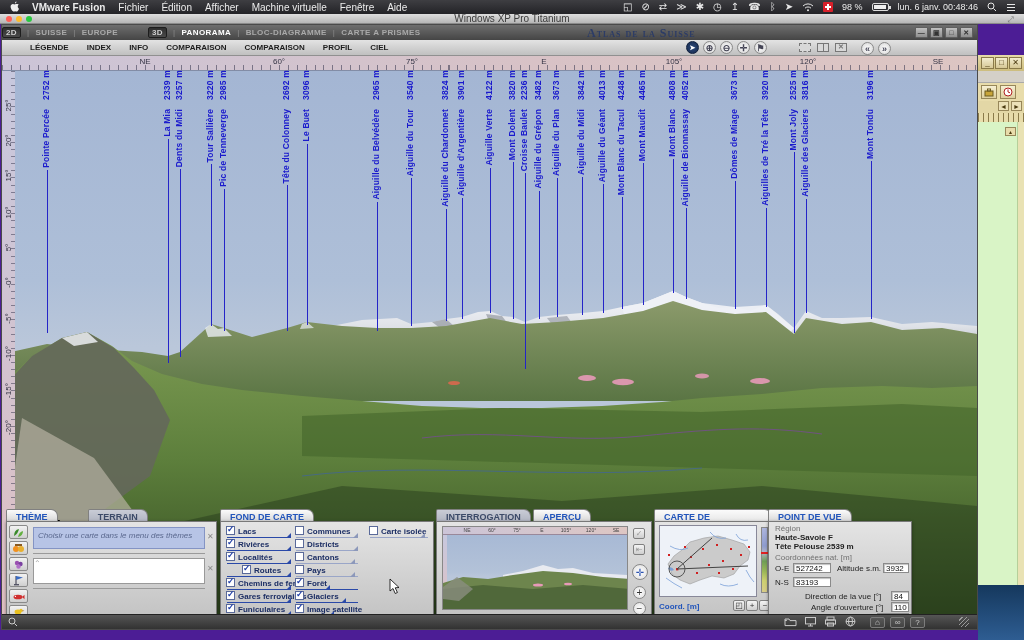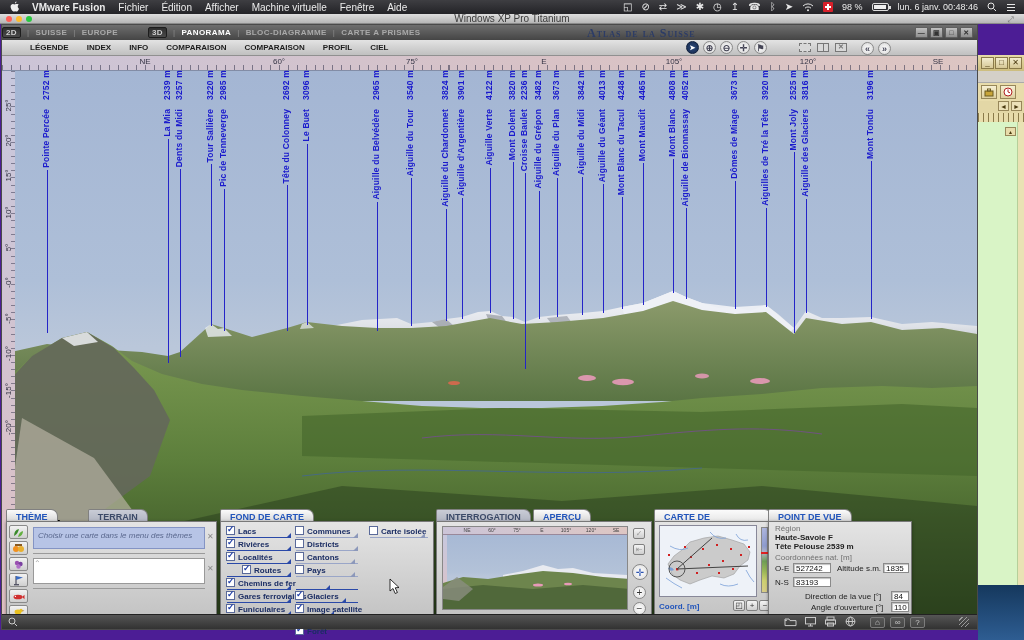--- a/index.html
+++ b/index.html
@@ -543,21 +543,21 @@
           <div style="position: absolute; left: 74px; top: 30px; white-space: nowrap;"><span class="cb"></span><span class="layer-lbl">Cantons</span></div>
           <div class="slider" style="position: absolute; left: 75px; top: 38px; width: 62px;">
             <div class="track" style="background: rgb(154, 166, 200);"></div>
             <div class="tri" style="left: 54px; border-bottom-color: rgb(140, 152, 186);"></div>
           </div>
           <div style="position: absolute; left: 74px; top: 43px; white-space: nowrap;"><span class="cb"></span><span class="layer-lbl">Pays</span></div>
           <div class="slider" style="position: absolute; left: 75px; top: 51px; width: 62px;">
             <div class="track" style="background: rgb(154, 166, 200);"></div>
             <div class="tri" style="left: 54px; border-bottom-color: rgb(140, 152, 186);"></div>
           </div>
-          <div style="position: absolute; left: 74px; top: 56px; white-space: nowrap; margin-top: 48px;"><span class="cb on"></span><span class="layer-lbl">Forêt</span></div>
+          <div style="position: absolute; left: 74px; top: 56px; white-space: nowrap;"><span class="cb on"></span><span class="layer-lbl">Forêt</span></div>
           <div class="slider" style="position: absolute; left: 75px; top: 64px; width: 62px;">
             <div class="track" style="background: rgb(42, 73, 168);"></div>
             <div class="tri" style="left: 29px;"></div>
           </div>
           <div style="position: absolute; left: 74px; top: 69px; white-space: nowrap;"><span class="cb on"></span><span class="layer-lbl">Glaciers</span></div>
           <div class="slider" style="position: absolute; left: 75px; top: 77px; width: 62px;">
             <div class="track" style="background: rgb(42, 73, 168);"></div>
             <div class="tri" style="left: 45px;"></div>
           </div>
           <div style="position: absolute; left: 74px; top: 82px; white-space: nowrap;"><span class="cb on"></span><span class="layer-lbl">Image satellite</span></div>
@@ -648,21 +648,21 @@
     <div class="panel" style="left:766px;top:483px;width:144px;height:108px;">
       <span class="ptab">POINT DE VUE</span>
       <div class="pbody" style="top:13px;">
         <span class="flabel dim" style="left:6px;top:2px;">Région</span>
         <span class="flabel b" style="left:6px;top:11px;">Haute-Savoie   F</span>
         <span class="flabel b" style="left:6px;top:20px;">Tête Pelouse   2539 m</span>
         <span class="flabel dim" style="left:6px;top:31px;">Coordonnées nat. [m]</span>
         <span class="flabel" style="left:6px;top:42px;">O-E</span>
         <span class="input" style="left:24px;top:41px;width:38px;">527242</span>
         <span class="flabel" style="left:68px;top:42px;">Altitude s.m.</span>
-        <span class="input" style="left:114px;top:41px;width:26px;">1835</span>
+        <span class="input" style="left:114px;top:41px;width:26px;">3932</span>
         <span class="flabel" style="left:6px;top:56px;">N-S</span>
         <span class="input" style="left:24px;top:55px;width:38px;">83193</span>
         <span class="flabel" style="left:36px;top:70px;">Direction de la vue [°]</span>
         <span class="input" style="left:122px;top:69px;width:18px;">84</span>
         <span class="flabel" style="left:42px;top:81px;">Angle d'ouverture [°]</span>
         <span class="input" style="left:122px;top:80px;width:18px;">110</span>
         <span class="flabel" style="left:52px;top:92px;">Portée visuelle</span>
         <span class="input" style="left:108px;top:91px;width:32px;">4000000</span>
       </div>
     </div>

